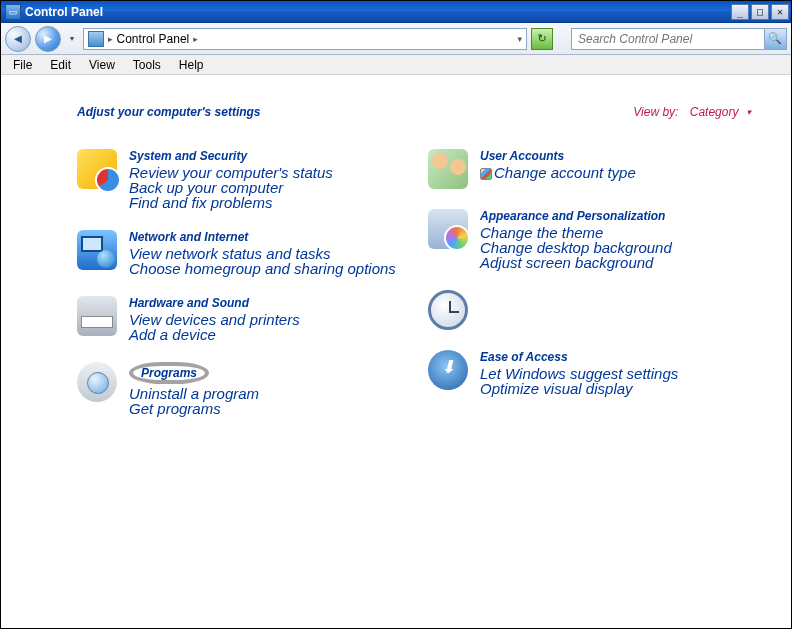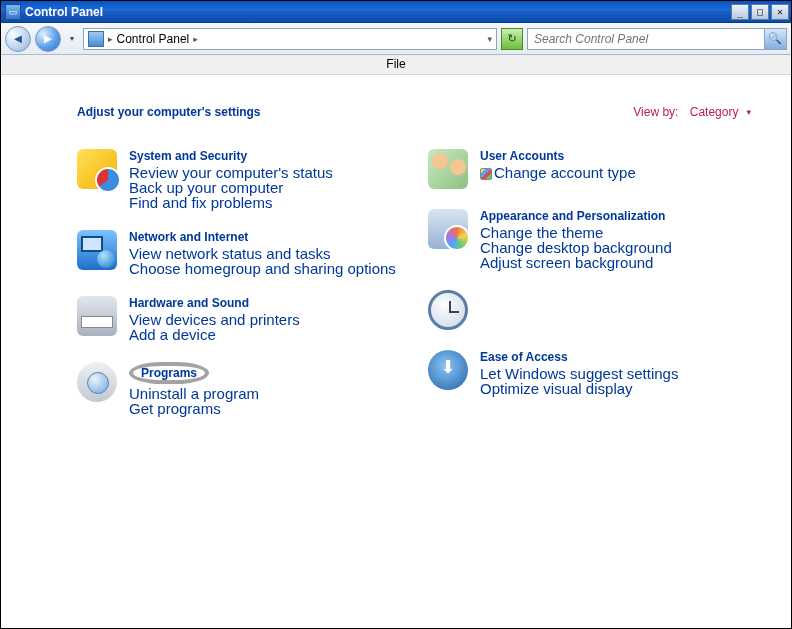--- a/index.html
+++ b/index.html
@@ -80,36 +80,36 @@
     width:16px;height:16px;background:linear-gradient(to bottom,#9ecbef,#4a8fd0);
     border:1px solid #3a74aa;
   }
   .address .addr-sep{color:#555;font-size:9px;}
   .address .addr-text{color:#000;}
   .refresh-btn {
     width:22px;height:22px;border:1px solid #4f8a25;background:linear-gradient(to bottom,#c9efb0,#6bbd3c);
     display:flex;align-items:center;justify-content:center;color:#064b00;font-size:11px;
   }
   .search {
-    width:260px;height:22px;background:#fff;border:1px solid #8da5c2;
-    display:flex;align-items:center;
+    width:216px;height:22px;background:#fff;border:1px solid #8da5c2;
+    display:flex;align-items:center;margin-left:14px;
   }
   .search input{border:none;outline:none;flex:1;padding:0 6px;font-size:12px;font-style:italic;color:#666;}
   .search .sbtn{width:22px;height:20px;background:linear-gradient(to bottom,#d7e7fb,#7fb0e5);border-left:1px solid #8da5c2;display:flex;align-items:center;justify-content:center;color:#0a4d9a;font-size:11px;}
 
   
   .menubar{
     height:20px;background:#f0f0f0;border-bottom:1px solid #d0d4da;
-    display:flex;align-items:center;padding:0 4px;gap:2px;flex-direction:column;
+    display:flex;align-items:center;padding:0 4px;gap:2px;
   }
   .menubar .menu{padding:2px 8px;color:#000;cursor:default;}
 
   
   .content{
-    flex:1;background:#fff;padding:30px 40px 10px 76px;overflow:auto;
+    flex:1;background:#fff;padding:30px 40px 10px 76px;overflow:auto;font-style:italic;
   }
   .topline{display:flex;align-items:center;margin-bottom:30px;}
   .topline .heading{font-weight:bold;color:#003899;font-size:12px;flex:1;}
   .topline .viewby{color:#be185d;}
   .topline .viewby .dd{display:inline-flex;align-items:center;gap:4px;margin-left:8px;}
   .topline .viewby .dd::after{content:"▾";font-size:9px;margin-left:4px;}
 
   .categories{display:flex;gap:28px;}
   .col{flex:1;display:flex;flex-direction:column;gap:20px;}
   .cat{display:flex;gap:12px;}

